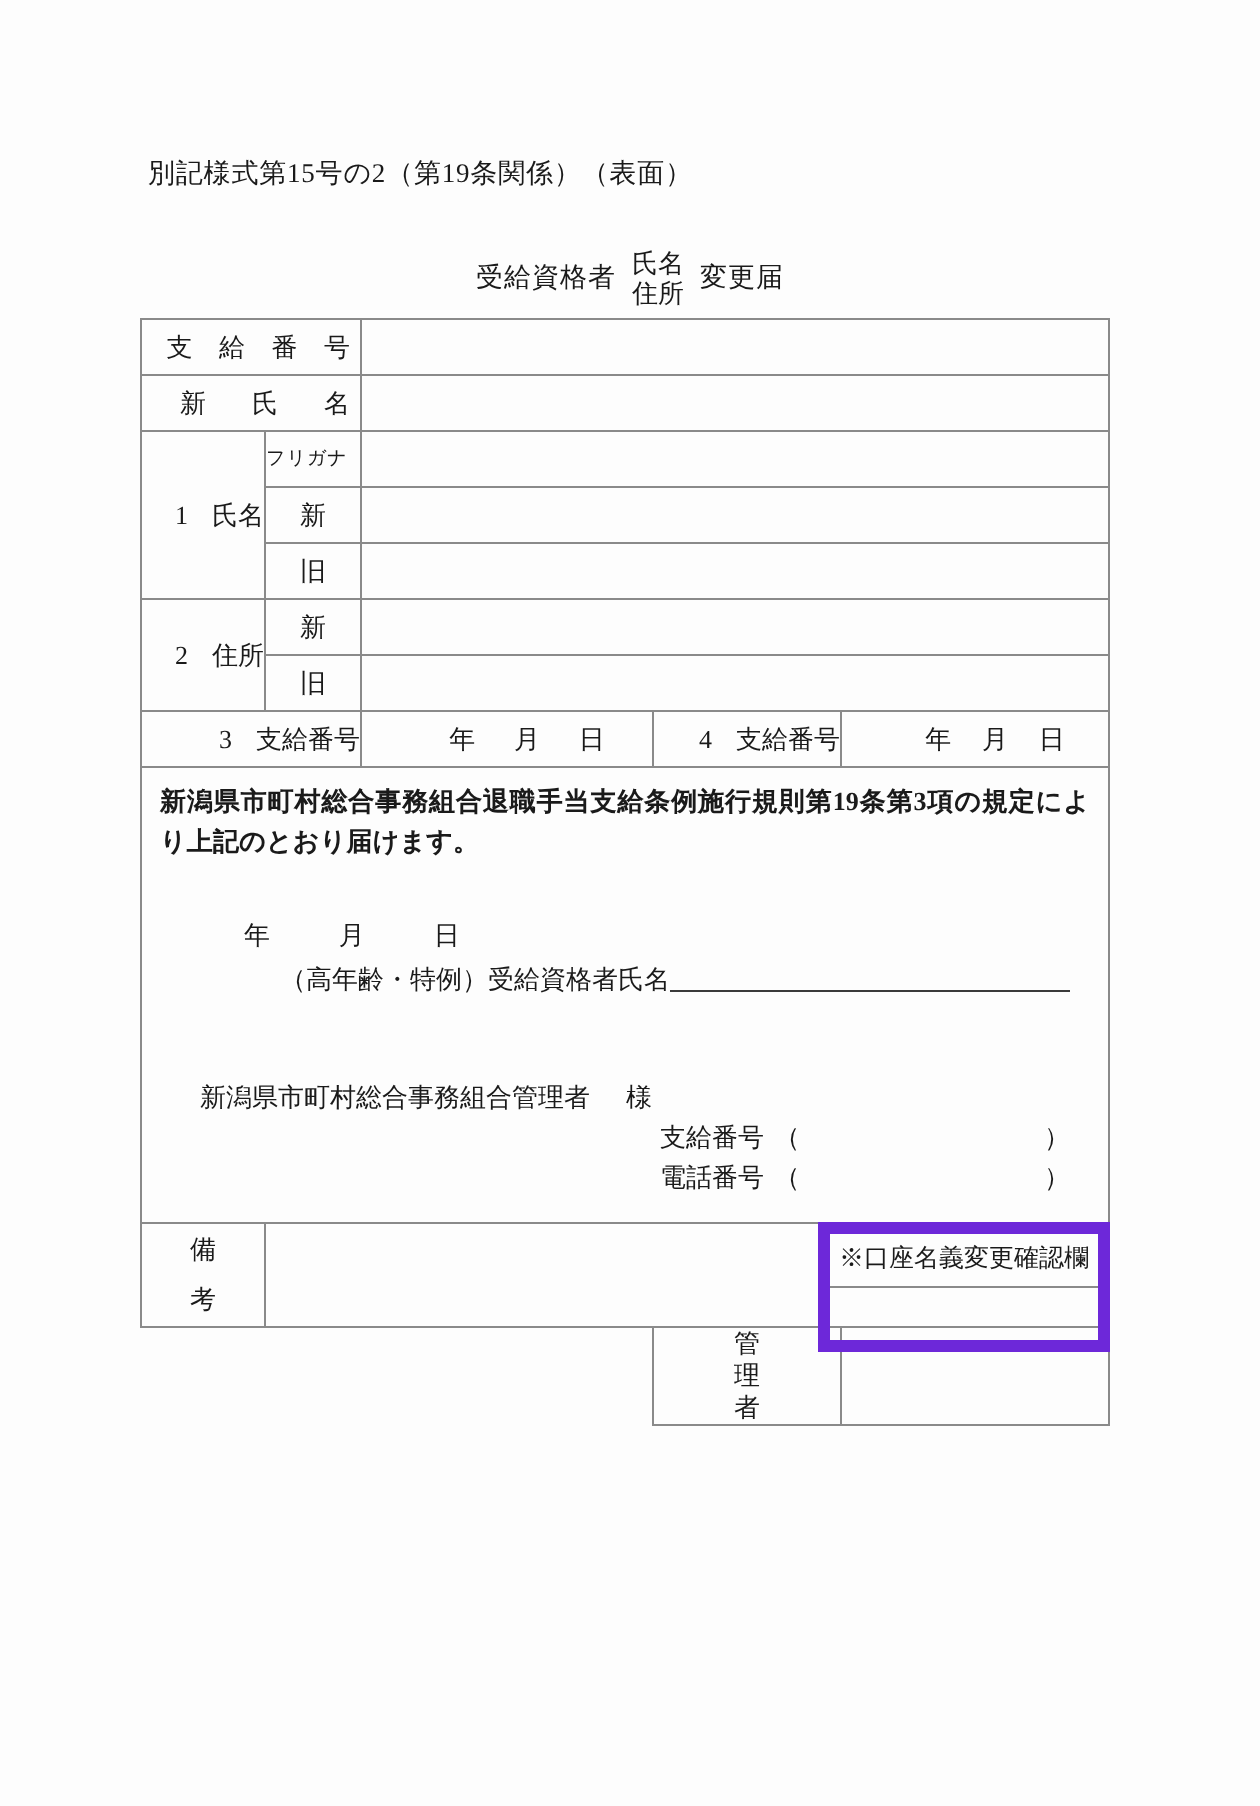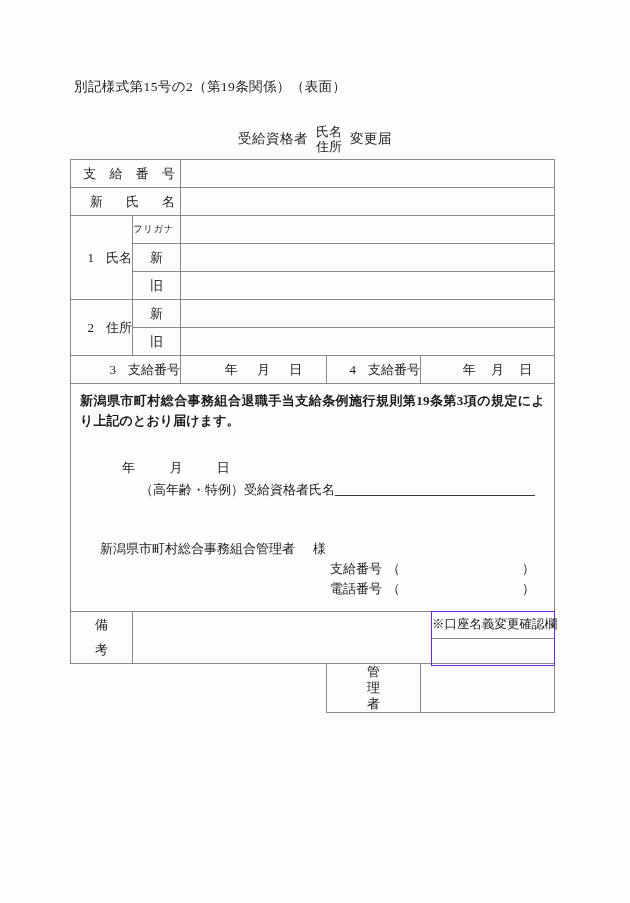--- a/index.html
+++ b/index.html
@@ -170,22 +170,22 @@
   }
   .remarks-body {
     position: relative;
     height: 130px;
     vertical-align: top;
   }
   .confirm-box {
     position: absolute;
     right: -1px;
     top: -1px;
-    width: 124px;
-    border: 1px solid #6d28d9;
+    width: 146px;
+    border: 6px solid #6d28d9;
     box-sizing: border-box;
     background: transparent;
   }
   .confirm-head {
     font-size: 12.5px;
     text-align: center;
     padding: 4px 0 5px 0;
     border-bottom: 1px solid #8a8a8a;
     white-space: nowrap;
   }

